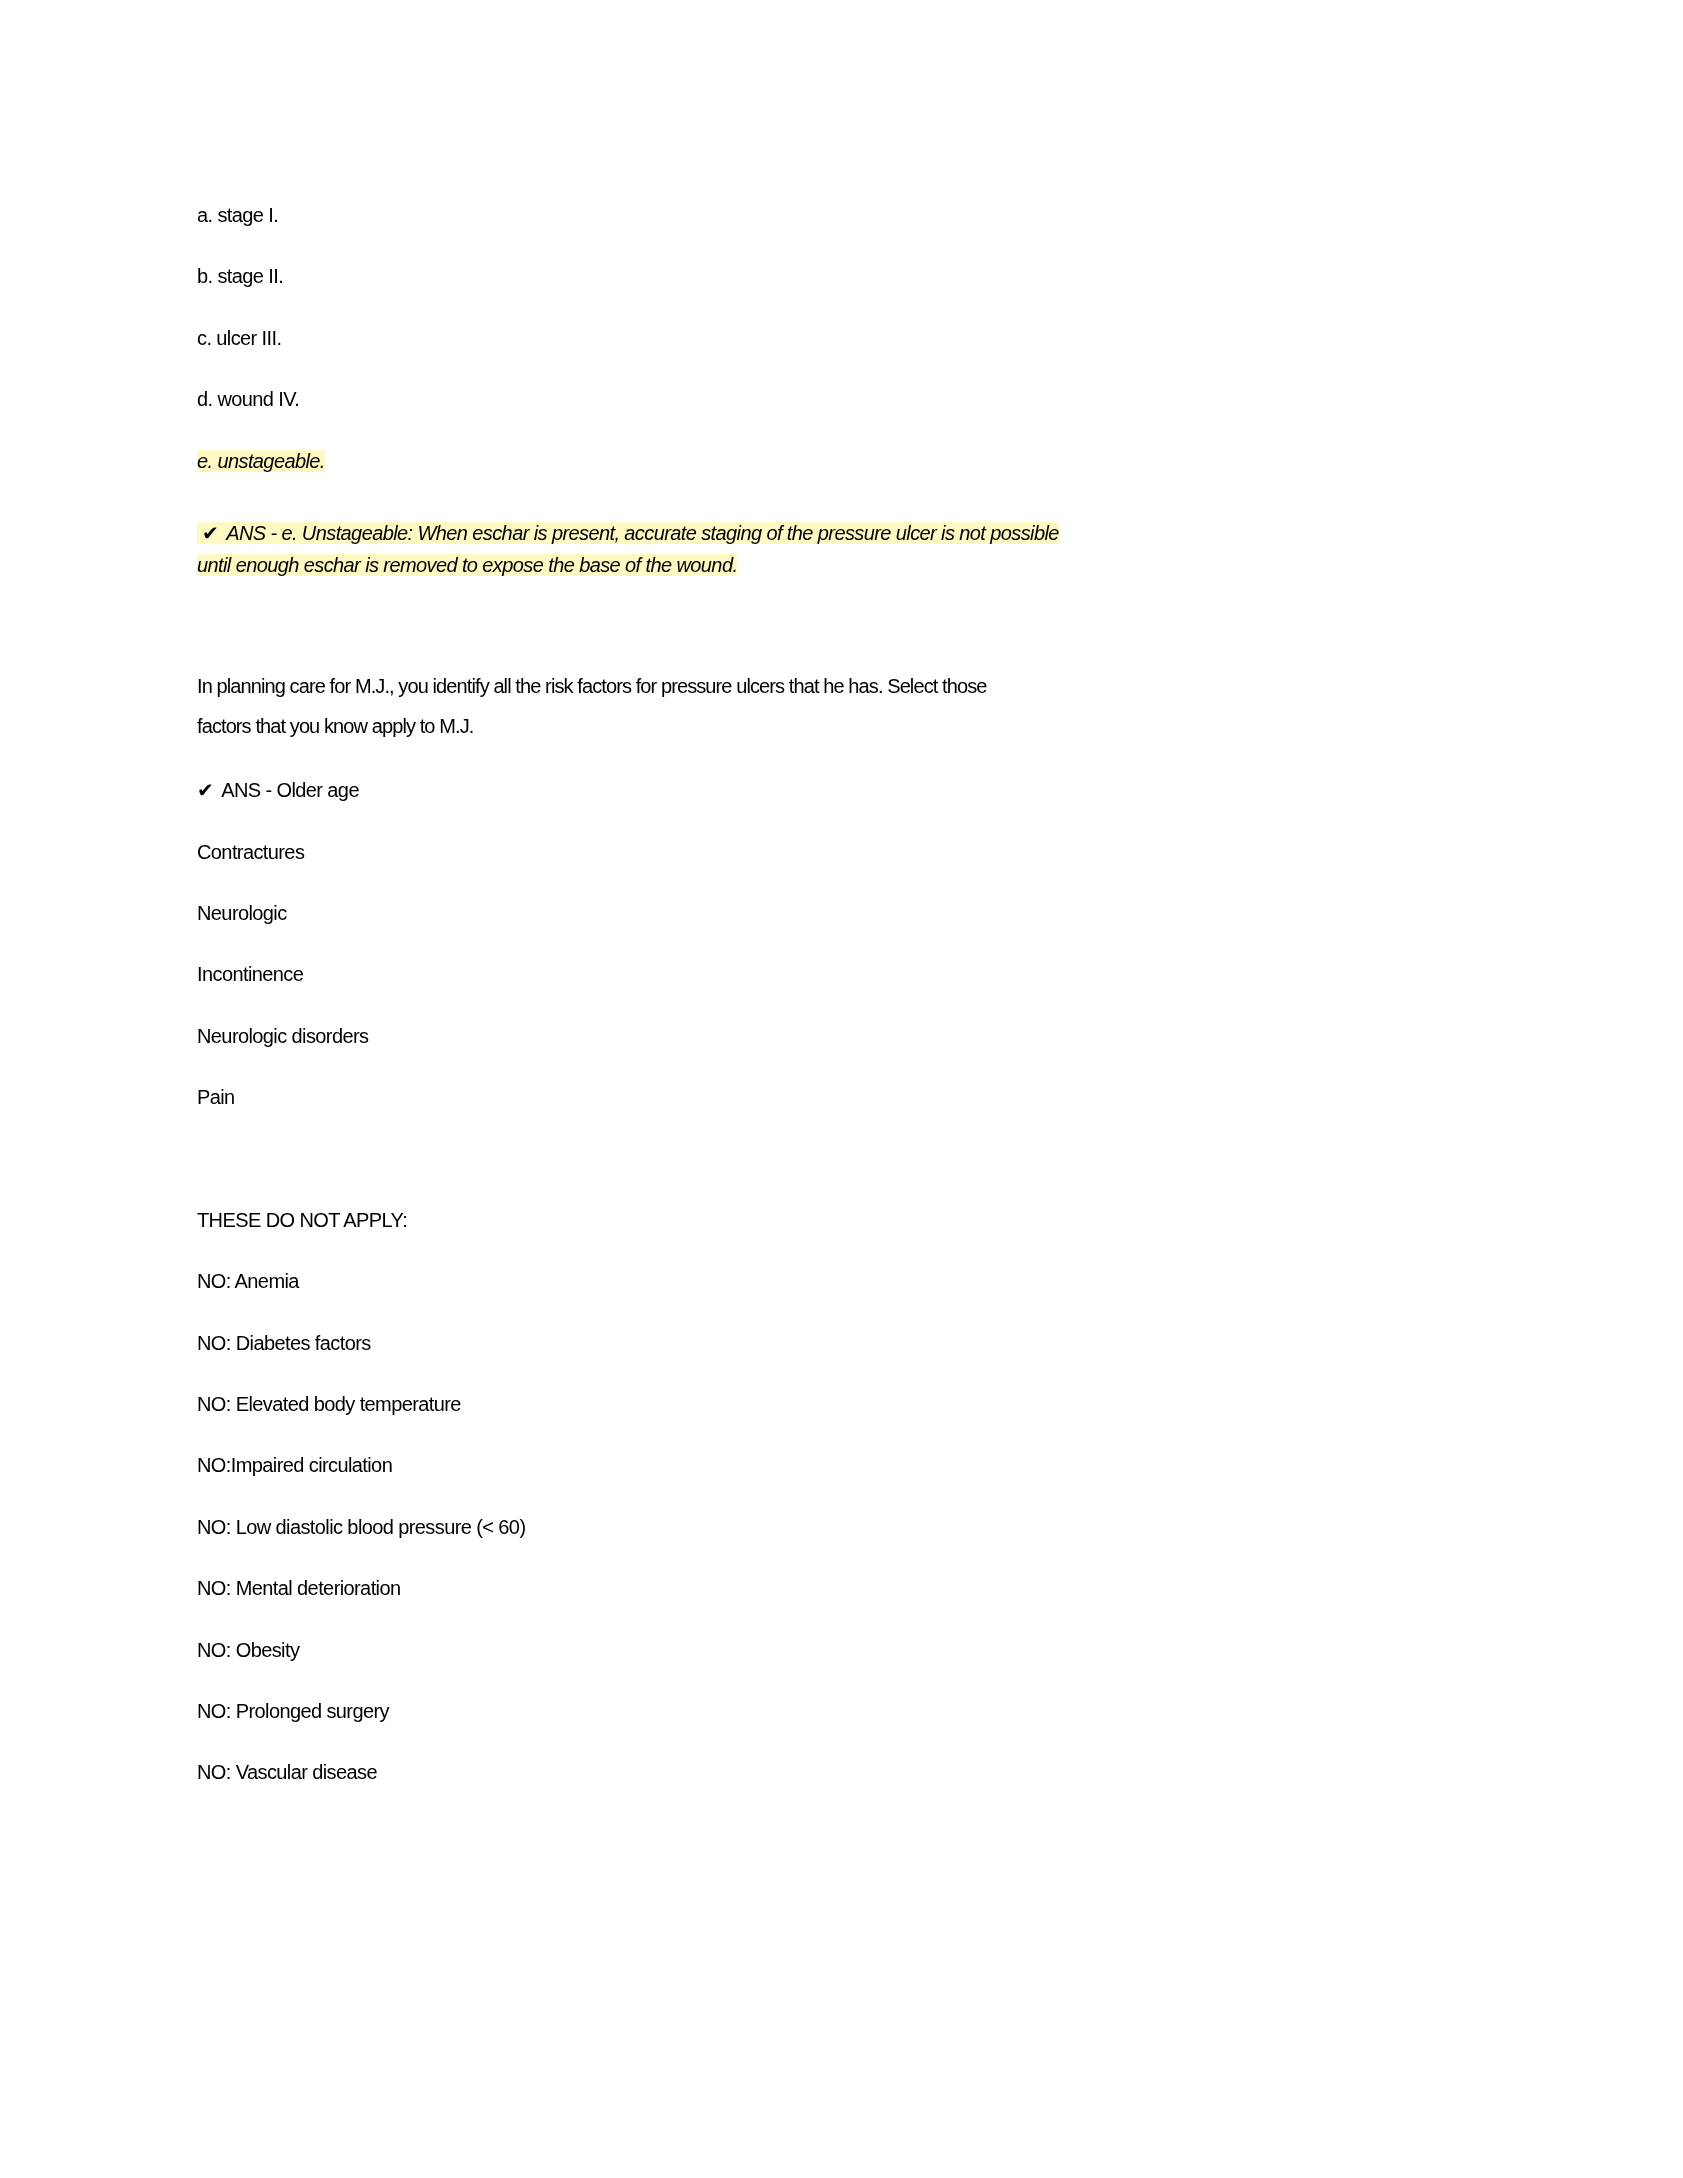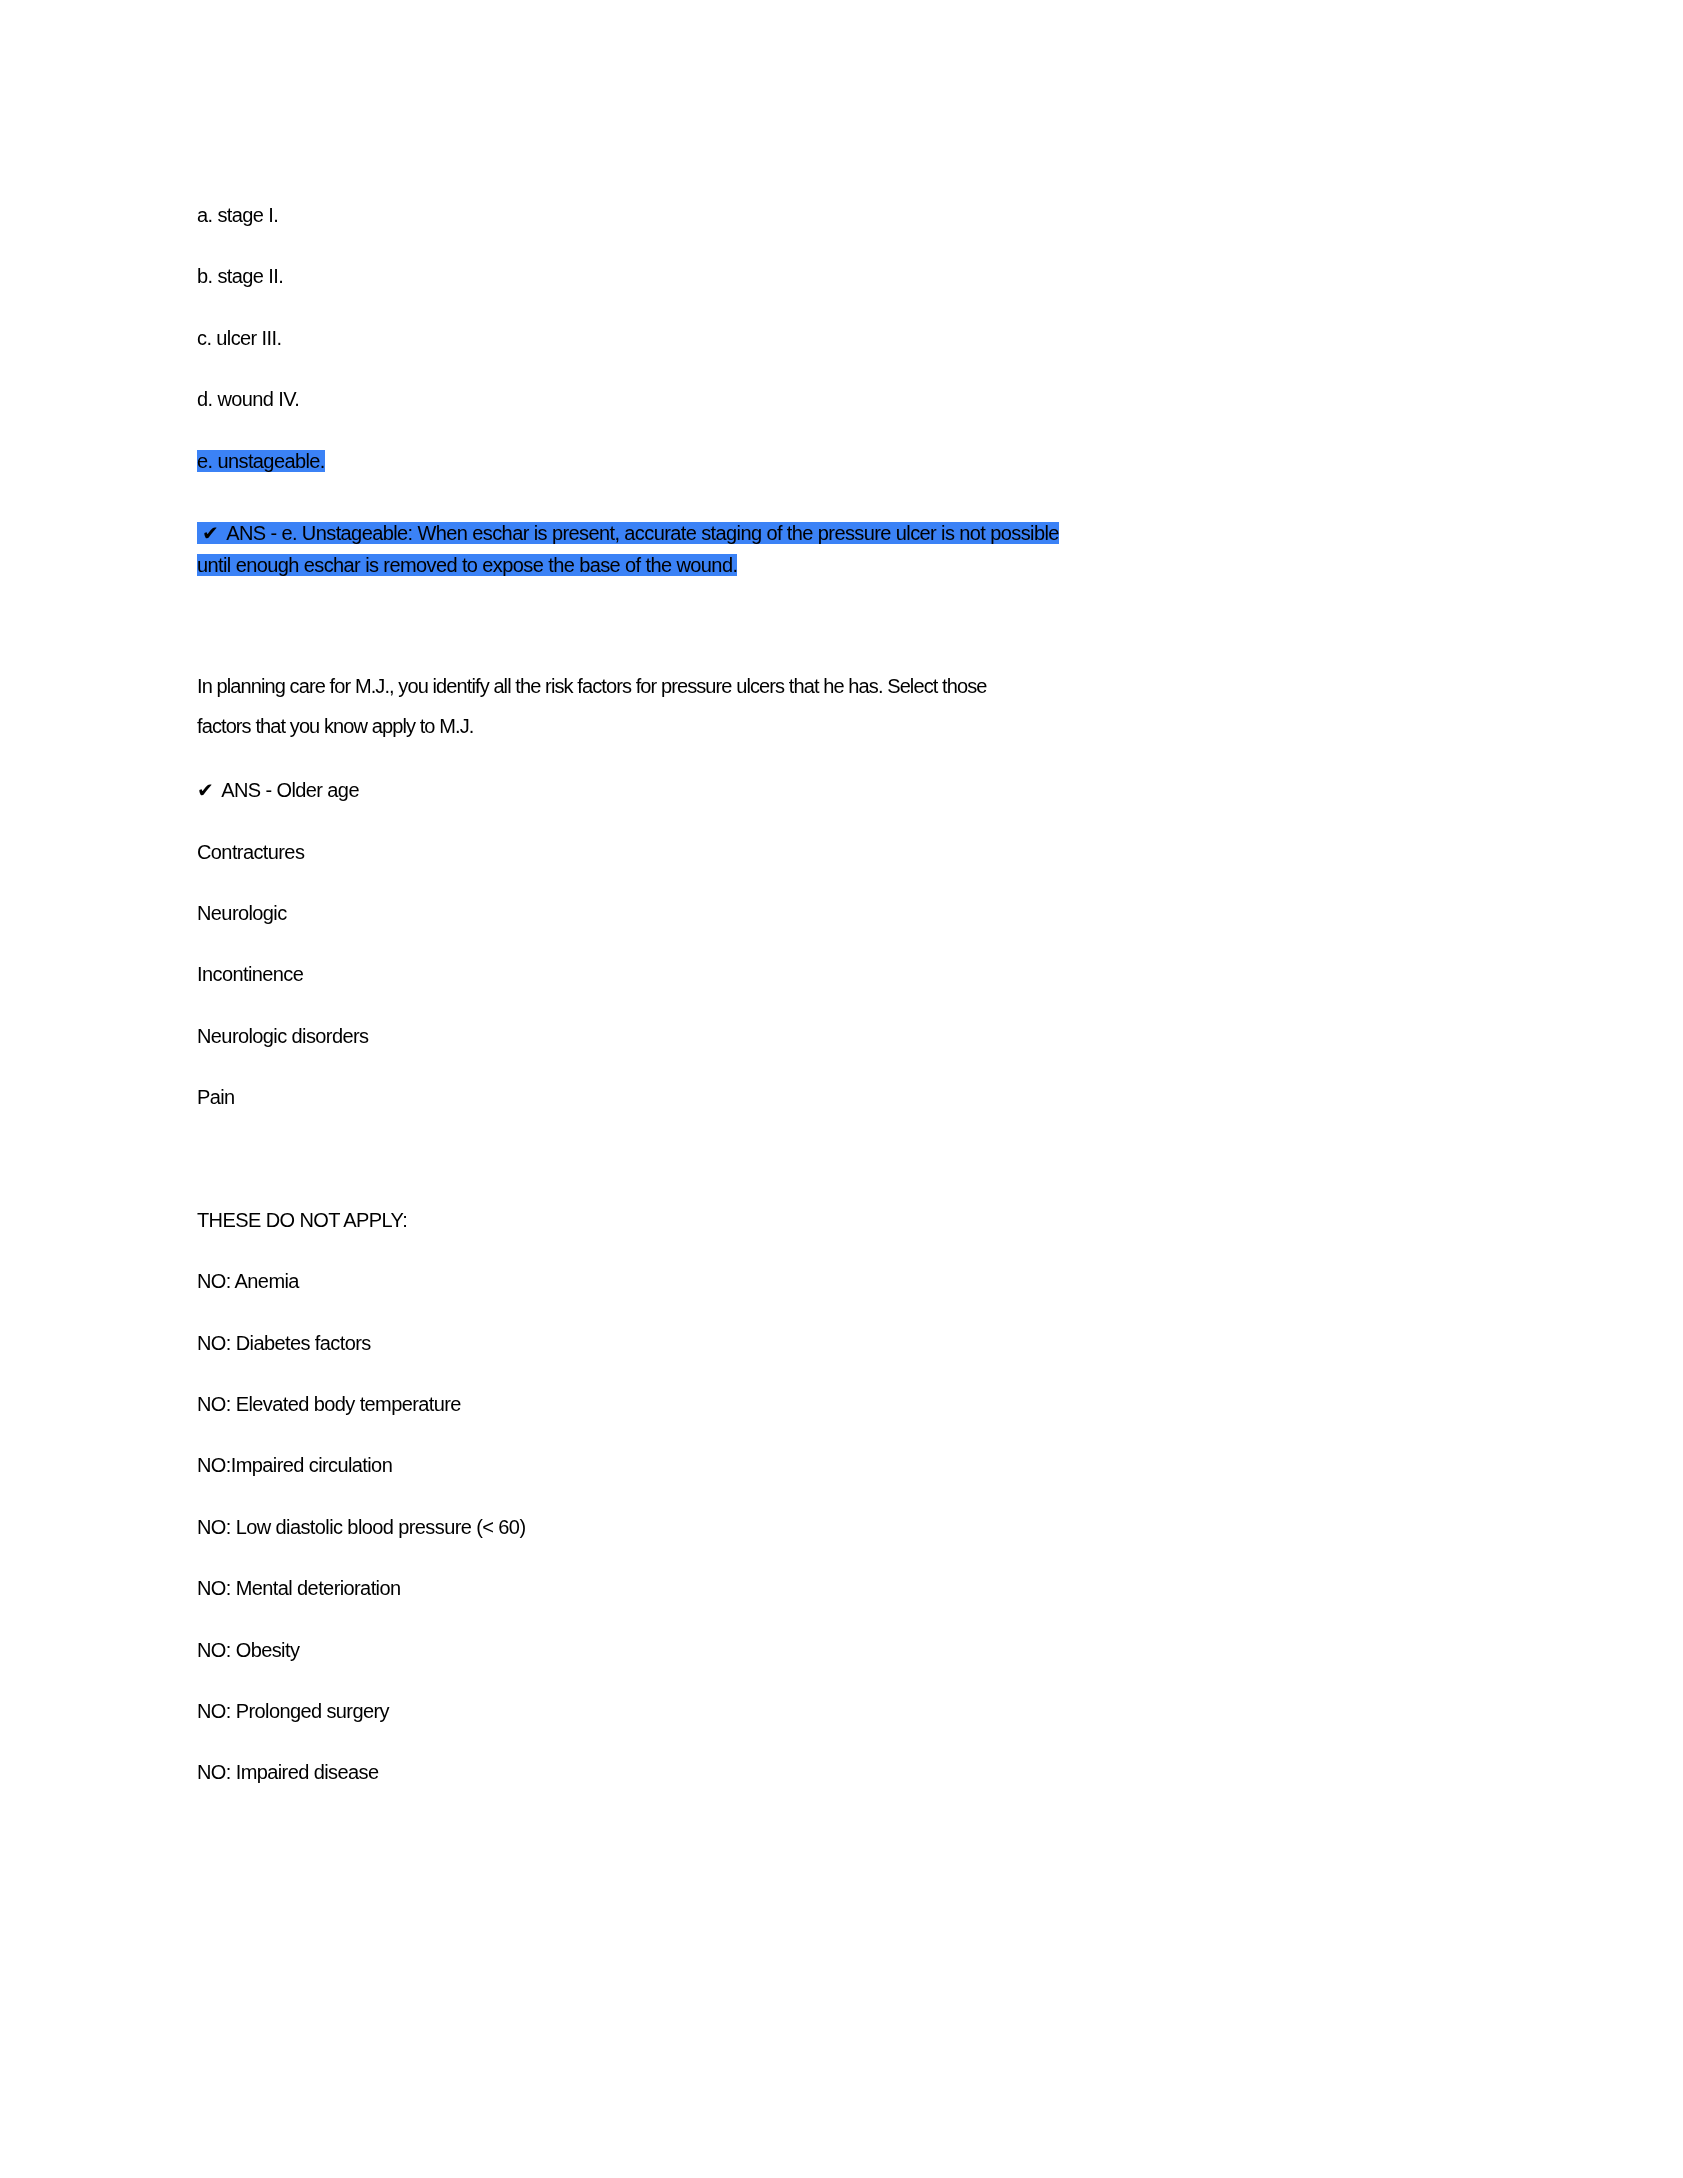--- a/index.html
+++ b/index.html
@@ -1,21 +1,21 @@
 <!DOCTYPE html>
 <html><head>
 <meta charset="utf-8">
 <style>
   html, body { margin: 0; padding: 0; background: #ffffff; }
   body { width: 1683px; height: 2178px; position: relative; overflow: hidden;
          font-family: "Liberation Sans", "DejaVu Sans", sans-serif; color: #000; }
   .page { position: absolute; left: 197px; top: 0; width: 1287px; }
   .line { position: absolute; left: 0; font-size: 20px; line-height: 40px; white-space: nowrap; letter-spacing: -0.6px; }
   .bold { font-weight: normal; letter-spacing: -0.9px; }
-  .hl { background: #3b82f6; }
+  .hl { background: #fef9c3; font-style: italic; }
   .check { display: inline-block; margin-right: 8px; }
 </style>
 </head>
 <body>
 
 <div class="page">
   <div class="line" style="top:195px">a. stage I.</div>
   <div class="line" style="top:256px">b. stage II.</div>
   <div class="line" style="top:318px">c. ulcer III.</div>
   <div class="line" style="top:379px">d. wound IV.</div>
@@ -36,15 +36,15 @@
 
   <div class="line" style="top:1200px">THESE DO NOT APPLY:</div>
   <div class="line" style="top:1261px">NO: Anemia</div>
   <div class="line" style="top:1323px">NO: Diabetes factors</div>
   <div class="line" style="top:1384px">NO: Elevated body temperature</div>
   <div class="line" style="top:1445px">NO:Impaired circulation</div>
   <div class="line" style="top:1507px">NO: Low diastolic blood pressure (&lt; 60)</div>
   <div class="line" style="top:1568px">NO: Mental deterioration</div>
   <div class="line" style="top:1630px">NO: Obesity</div>
   <div class="line" style="top:1691px">NO: Prolonged surgery</div>
-  <div class="line" style="top:1752px">NO: Impaired disease</div>
+  <div class="line" style="top:1752px">NO: Vascular disease</div>
 </div>
 
 
 </body></html>

